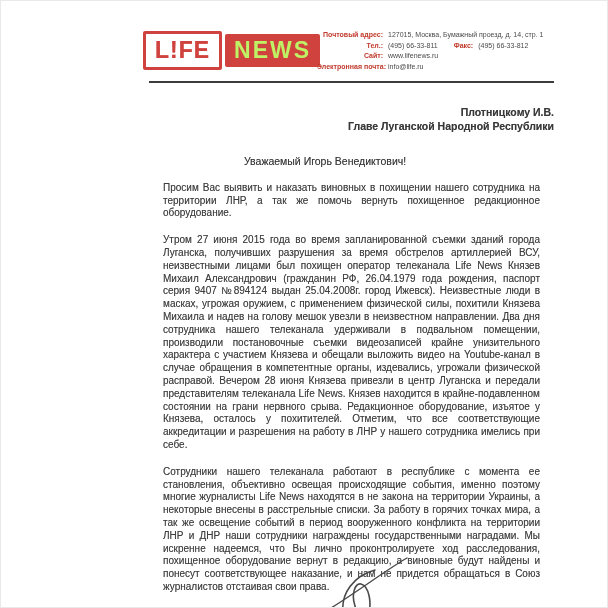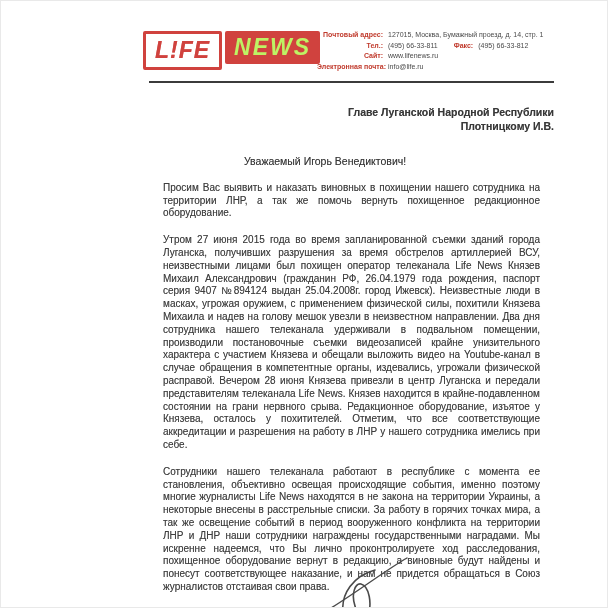--- a/index.html
+++ b/index.html
@@ -9,21 +9,21 @@
     background:#ffffff;
     border:1px solid #e9e9e9;
     box-sizing:border-box;
     font-family:"Liberation Sans", sans-serif;
     color:#3f3f3f;
     overflow:hidden;
   }
   
   .logo {
     position:absolute; left:142px; top:30px;
-    display:flex; gap:3px; align-items:flex-start;font-style:italic;
+    display:flex; gap:3px; align-items:center;
   }
   .logo-life {
     background:#ffffff; border:3px solid #d0423e; color:#d0423e;
     font-weight:bold; font-size:23px; letter-spacing:1px;
     padding:3px 9px; border-radius:2px;
     display:flex; align-items:center;
     text-shadow:0 0 0.5px rgba(208,66,62,.7);
   }
   .logo-news {
     background:#d0423e; color:#bef264;
@@ -95,22 +95,22 @@
       <span class="c-label">Электронная почта:</span>
       <span class="c-value">info@life.ru</span>
     </div>
   </div>
 
   <div class="rule"></div>
 
   <div class="content">
 
     <div class="recipient">
+      <div>Плотницкому И.В.</div>
       <div>Главе Луганской Народной Республики</div>
-      <div>Плотницкому И.В.</div>
     </div>
 
     <div class="salutation">Уважаемый Игорь Венедиктович!</div>
 
     <p class="p-first">Просим Вас выявить и наказать виновных в похищении нашего сотрудника на территории ЛНР, а так же помочь вернуть похищенное редакционное оборудование.</p>
     <p>Утром 27 июня 2015 года во время запланированной съемки зданий города Луганска, получивших разрушения за время обстрелов артиллерией ВСУ, неизвестными лицами был похищен оператор телеканала Life News Князев Михаил Александрович (гражданин РФ, 26.04.1979 года рождения, паспорт серия 9407 №894124 выдан 25.04.2008г. город Ижевск). Неизвестные люди в масках, угрожая оружием, с применением физической силы, похитили Князева Михаила и надев на голову мешок увезли в неизвестном направлении. Два дня сотрудника нашего телеканала удерживали в подвальном помещении, производили постановочные съемки видеозаписей крайне унизительного характера с участием Князева и обещали выложить видео на Youtube-канал в случае обращения в компетентные органы, издевались, угрожали физической расправой. Вечером 28 июня Князева привезли в центр Луганска и передали представителям телеканала Life News. Князев находится в крайне-подавленном состоянии на грани нервного срыва. Редакционное оборудование, изъятое у Князева, осталось у похитителей. Отметим, что все соответствующие аккредитации и разрешения на работу в ЛНР у нашего сотрудника имелись при себе.</p>
     <p>Сотрудники нашего телеканала работают в республике с момента ее становления, объективно освещая происходящие события, именно поэтому многие журналисты Life News находятся в не закона на территории Украины, а некоторые внесены в расстрельные списки. За работу в горячих точках мира, а так же освещение событий в период вооруженного конфликта на территории ЛНР и ДНР наши сотрудники награждены государственными наградами. Мы искренне надеемся, что Вы лично проконтролируете ход расследования, похищенное оборудование вернут в редакцию, а виновные будут найдены и понесут соответствующее наказание, и нам не придется обращаться в Союз журналистов отстаивая свои права.</p>
 
     <div class="signature-row">
       <span>Главный редактор телеканала LifeNews</span>

